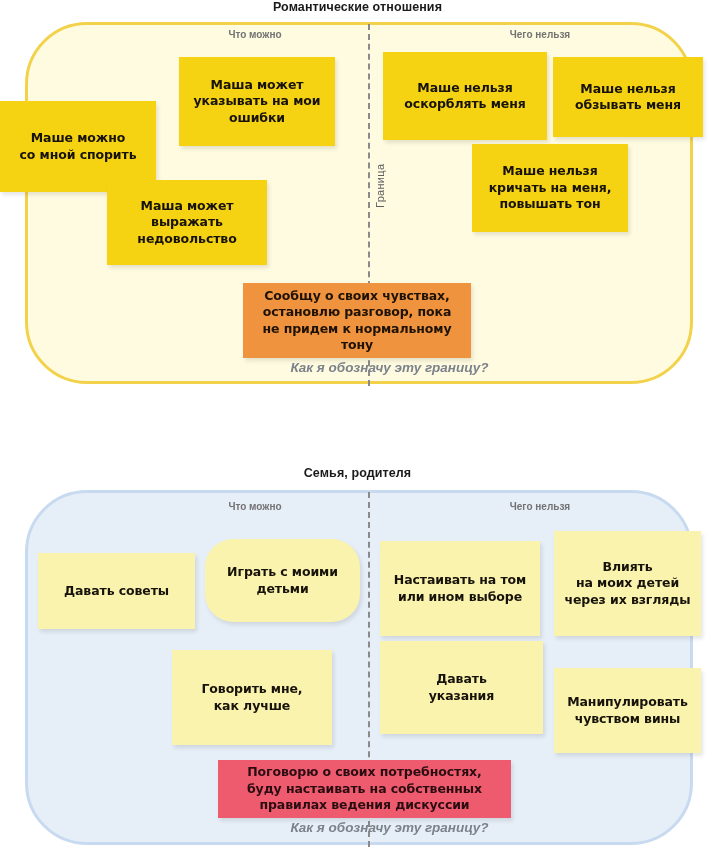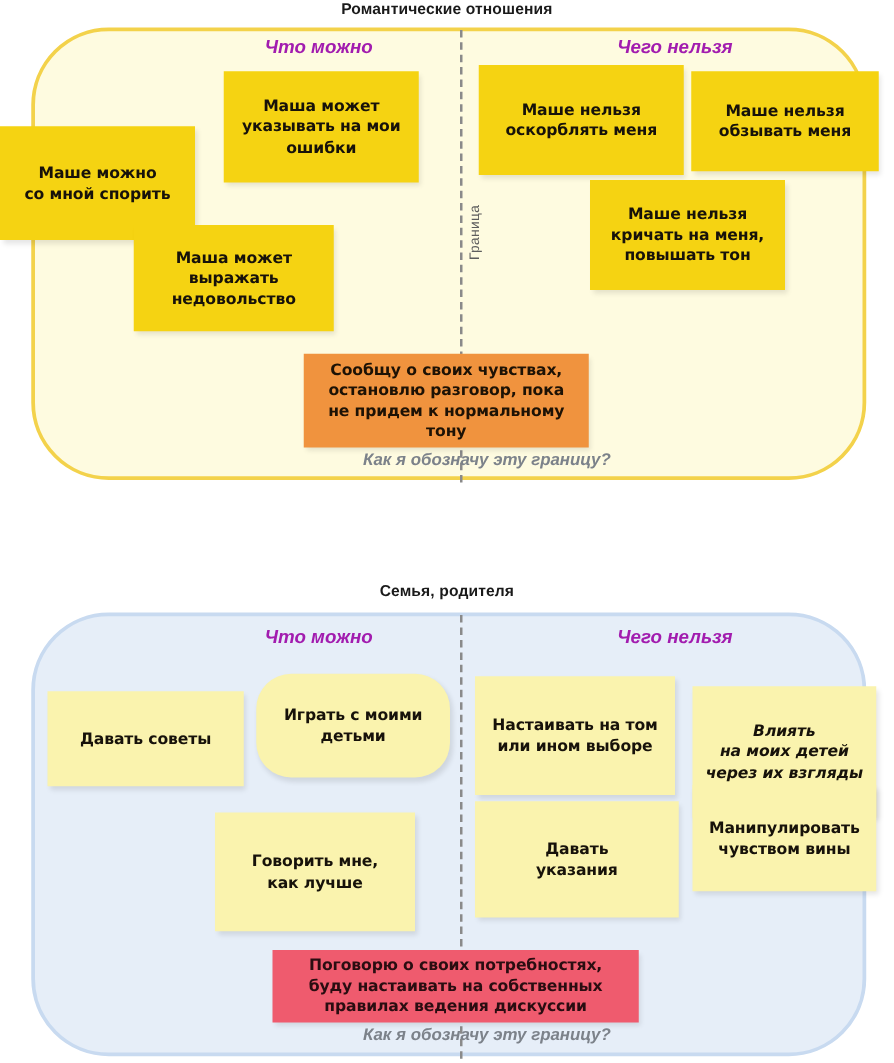--- a/index.html
+++ b/index.html
@@ -53,24 +53,23 @@
     position: absolute;
     width: 0;
     border-left: 2px dashed #8A8A8A;
   }
   .divider.romantic { left: 368px; top: 24px; height: 362px; }
   .divider.family   { left: 368px; top: 492px; height: 355px; }
 
   .col-head {
     position: absolute;
     font-family: "Liberation Sans", sans-serif;
-    font-style: italic;
     font-weight: bold;
-    font-size: 15px;
-    color: #a21caf;
+    font-size: 10px;
+    color: #737373;
     text-align: center;
     white-space: nowrap;
   }
 
   .boundary-label {
     position: absolute;
     font-family: "Liberation Sans", sans-serif;
     font-size: 11px;
     color: #5d5d5d;
     transform: rotate(-90deg);
@@ -171,27 +170,27 @@
 
 <div class="note pale shadow" style="left:205px; top:539px; width:155px; height:83px;border-radius:28px;">Играть с моими
 детьми</div>
 
 <div class="note pale shadow" style="left:172px; top:650px; width:160px; height:95px;">Говорить мне,
 как лучше</div>
 
 <div class="note pale shadow" style="left:380px; top:541px; width:160px; height:95px;">Настаивать на том
 или ином выборе</div>
 
-<div class="note pale shadow" style="left:554px; top:549px; width:147px; height:105px;font-style:italic;">Влиять
+<div class="note pale shadow" style="left:554px; top:531px; width:147px; height:105px;">Влиять
 на моих детей
 через их взгляды</div>
 
 <div class="note pale shadow" style="left:380px; top:641px; width:163px; height:93px;">Давать
 указания</div>
 
-<div class="note pale shadow" style="left:554px; top:628px; width:147px; height:85px;">Манипулировать
+<div class="note pale shadow" style="left:554px; top:668px; width:147px; height:85px;">Манипулировать
 чувством вины</div>
 
 <div class="note pink shadow" style="left:218px; top:760px; width:293px; height:58px;">Поговорю о своих потребностях,
 буду настаивать на собственных
 правилах ведения дискуссии</div>
 
 <div class="bottom-q" style="top:820px;">Как я обозначу эту границу?</div>
 
 </body></html>

